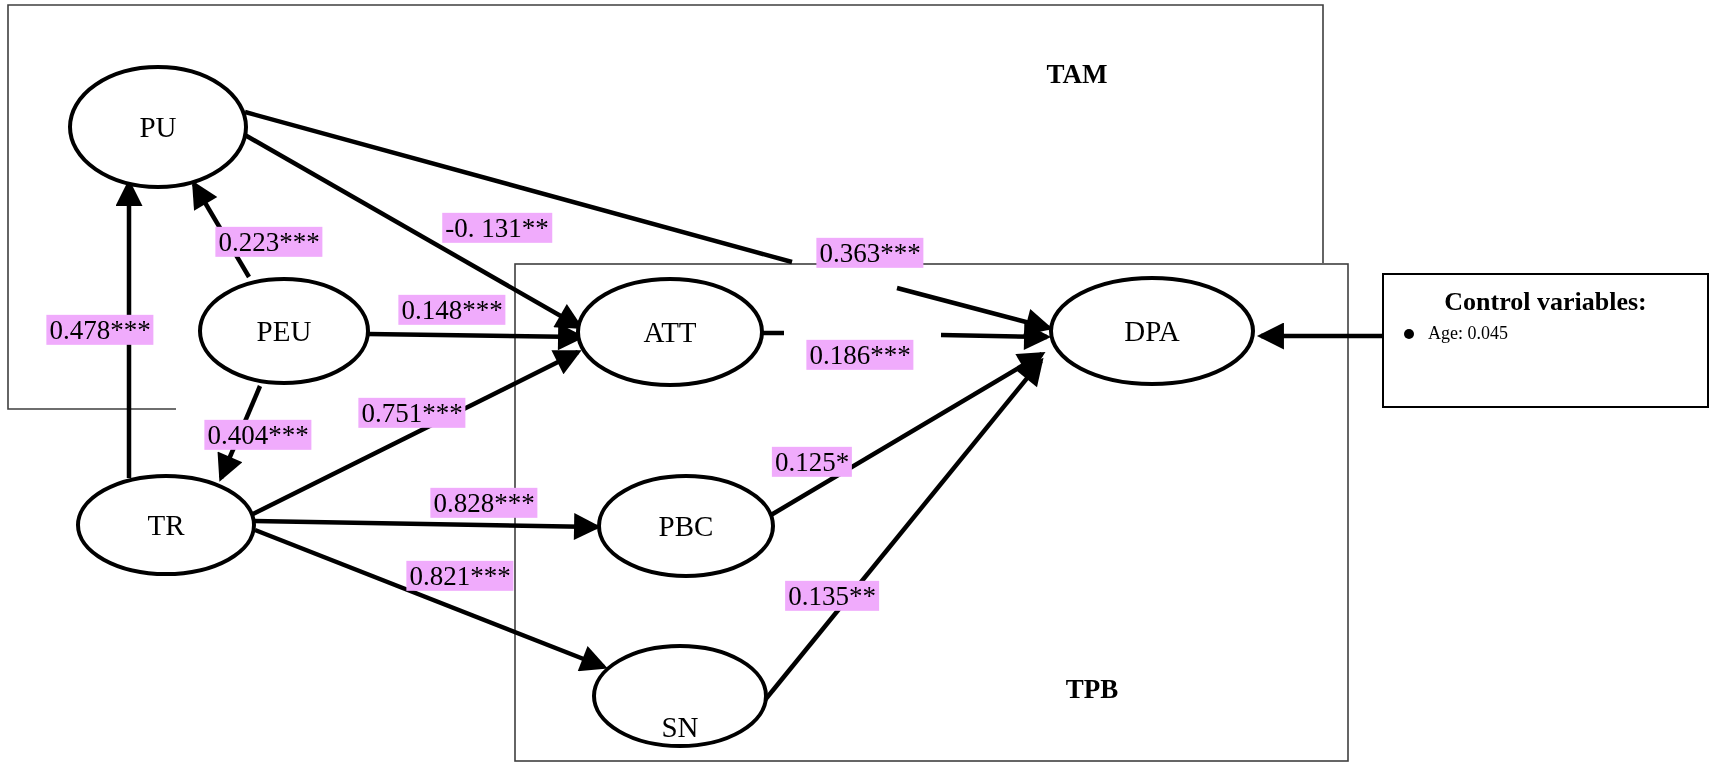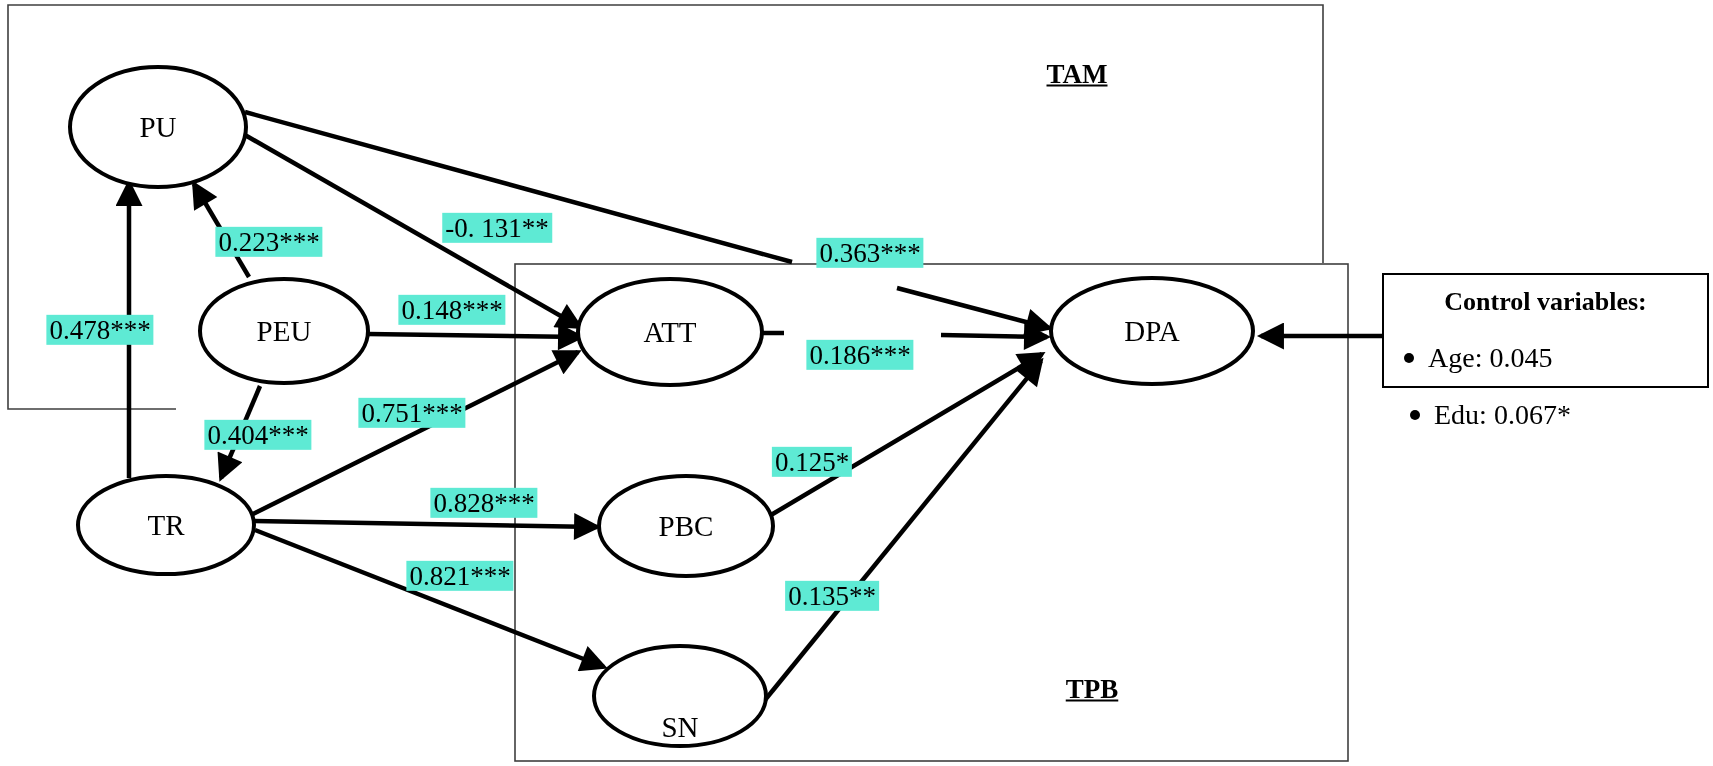--- a/index.html
+++ b/index.html
@@ -11,60 +11,58 @@
     color:#000000;
     overflow:hidden;
   }
   #shapes{position:absolute;left:0;top:0;width:1713px;height:766px;z-index:1;}
   .lbl{
     position:absolute;
     transform:translate(-50%,-50%);
     font-size:27px;
     line-height:1.05;
     white-space:nowrap;
-    background:#5eead4;
+    background:#f0abfc;
     padding:1px 3px;
     z-index:2;
   }
   .nlbl{
     position:absolute;
     transform:translate(-50%,-50%);
     font-size:29px;
     white-space:nowrap;
     background:transparent;
     z-index:3;
     text-align:right;
   }
   .blbl{
     position:absolute;
     transform:translate(-50%,-50%);
     font-size:27px;
     font-weight:bold;
     white-space:nowrap;
     z-index:2;
-    text-decoration:underline;
   }
   #ctrlbox{
     position:absolute;
     left:1382px;top:273px;
-    width:327px;height:115px;
+    width:327px;height:135px;
     border:2px solid #000;
     box-sizing:border-box;
     background:#ffffff;
     z-index:2;
     padding-top:12px;
   }
   #ctrlbox .title{
     font-size:26px;font-weight:bold;text-align:center;line-height:30px;
   }
   #ctrlbox .item{
     display:flex;align-items:flex-start;
-    font-size:28px;line-height:33px;
+    font-size:18px;line-height:33px;
     margin-left:20px;
-    margin-top:24px;
   }
   #ctrlbox .dot{
     width:10px;height:10px;border-radius:50%;
     background:#000;flex:0 0 auto;
     margin:12px 14px 0 0;
   }
 </style>
 </head>
 <body>
 
@@ -132,19 +130,15 @@
   <div class="lbl" style="left:860px;top:355px">0.186***</div>
   <div class="lbl" style="left:812px;top:462px">0.125*</div>
   <div class="lbl" style="left:832px;top:596px">0.135**</div>
 
   <div id="ctrlbox">
     <div class="title">Control variables:</div>
     <div class="item">
       <span class="dot"></span>
       <span>Age: 0.045</span>
     </div>
-    <div class="item" style="margin-left:26px">
-      <span class="dot"></span>
-      <span>Edu: 0.067*</span>
-    </div>
   </div>
 
 </div>
 
 </body></html>

